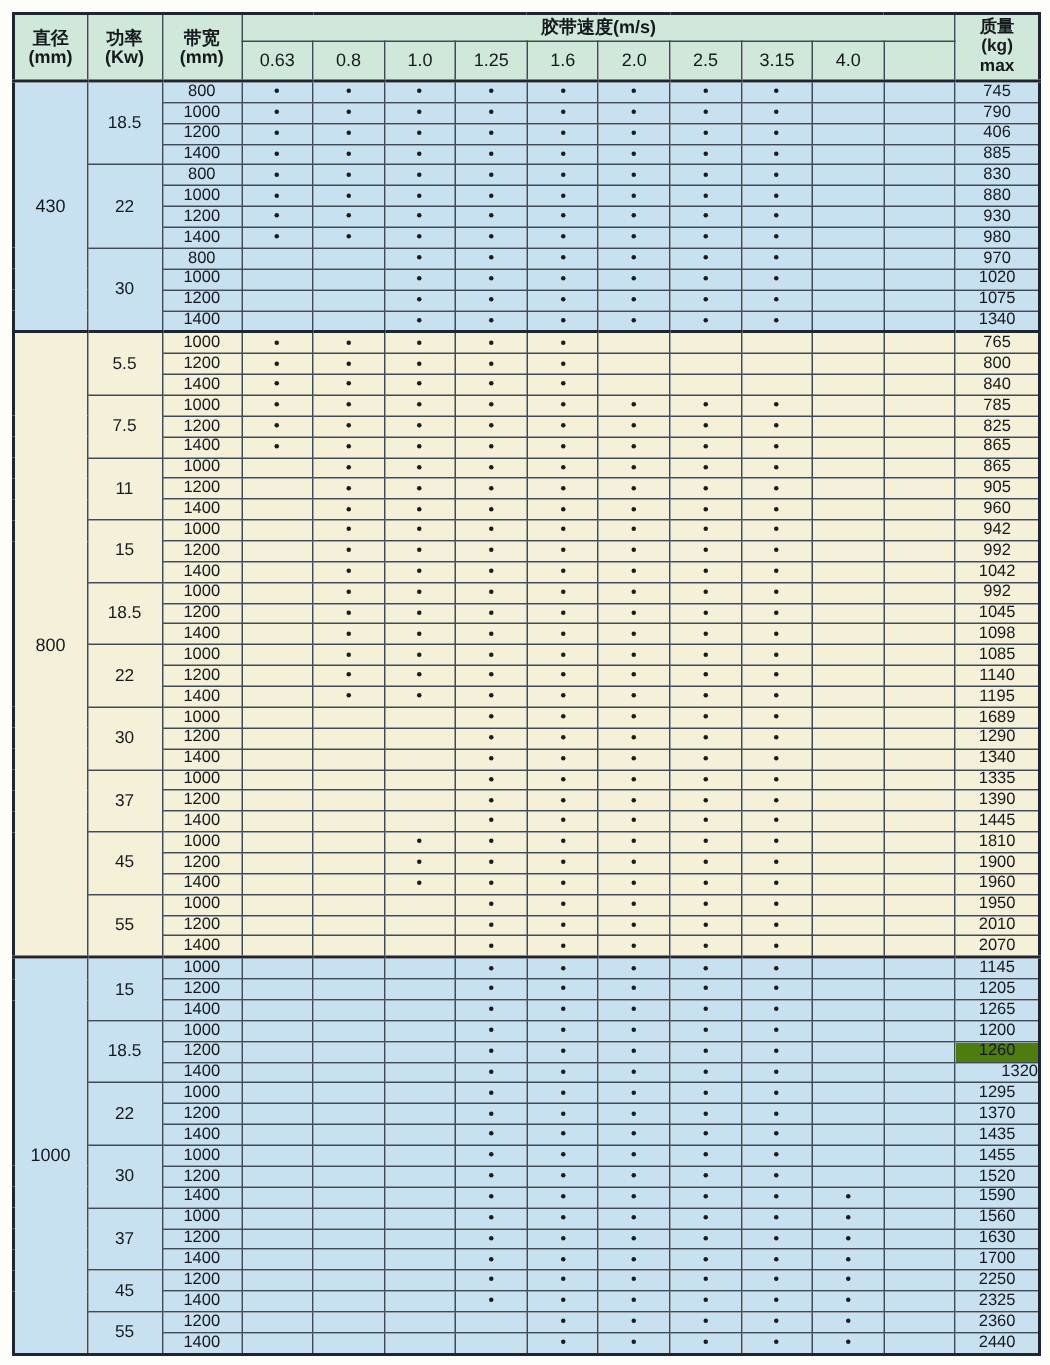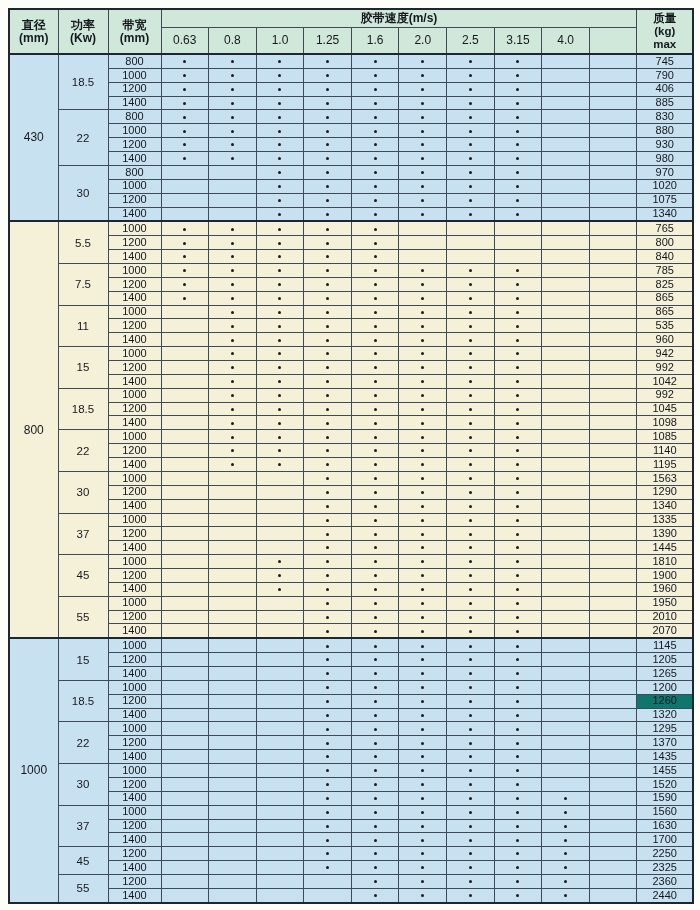--- a/index.html
+++ b/index.html
@@ -366,21 +366,21 @@
           <td class="sp" style="background: rgb(245, 240, 216);"></td>
           <td class="sp" style="background: rgb(245, 240, 216);"><span class="dot"></span></td>
           <td class="sp" style="background: rgb(245, 240, 216);"><span class="dot"></span></td>
           <td class="sp" style="background: rgb(245, 240, 216);"><span class="dot"></span></td>
           <td class="sp" style="background: rgb(245, 240, 216);"><span class="dot"></span></td>
           <td class="sp" style="background: rgb(245, 240, 216);"><span class="dot"></span></td>
           <td class="sp" style="background: rgb(245, 240, 216);"><span class="dot"></span></td>
           <td class="sp" style="background: rgb(245, 240, 216);"><span class="dot"></span></td>
           <td class="sp" style="background: rgb(245, 240, 216);"></td>
           <td class="sp" style="background: rgb(245, 240, 216);"></td>
-          <td class="mass" style="background: rgb(245, 240, 216);">535</td>
+          <td class="mass" style="background: rgb(245, 240, 216);">905</td>
         </tr>
         <tr>
           <td class="bw" style="background: rgb(245, 240, 216);">1400</td>
           <td class="sp" style="background: rgb(245, 240, 216);"></td>
           <td class="sp" style="background: rgb(245, 240, 216);"><span class="dot"></span></td>
           <td class="sp" style="background: rgb(245, 240, 216);"><span class="dot"></span></td>
           <td class="sp" style="background: rgb(245, 240, 216);"><span class="dot"></span></td>
           <td class="sp" style="background: rgb(245, 240, 216);"><span class="dot"></span></td>
           <td class="sp" style="background: rgb(245, 240, 216);"><span class="dot"></span></td>
           <td class="sp" style="background: rgb(245, 240, 216);"><span class="dot"></span></td>
@@ -524,21 +524,21 @@
           <td class="sp" style="background: rgb(245, 240, 216);"></td>
           <td class="sp" style="background: rgb(245, 240, 216);"></td>
           <td class="sp" style="background: rgb(245, 240, 216);"></td>
           <td class="sp" style="background: rgb(245, 240, 216);"><span class="dot"></span></td>
           <td class="sp" style="background: rgb(245, 240, 216);"><span class="dot"></span></td>
           <td class="sp" style="background: rgb(245, 240, 216);"><span class="dot"></span></td>
           <td class="sp" style="background: rgb(245, 240, 216);"><span class="dot"></span></td>
           <td class="sp" style="background: rgb(245, 240, 216);"><span class="dot"></span></td>
           <td class="sp" style="background: rgb(245, 240, 216);"></td>
           <td class="sp" style="background: rgb(245, 240, 216);"></td>
-          <td class="mass" style="background: rgb(245, 240, 216);">1563</td>
+          <td class="mass" style="background: rgb(245, 240, 216);">1689</td>
         </tr>
         <tr>
           <td class="bw" style="background: rgb(245, 240, 216);">1200</td>
           <td class="sp" style="background: rgb(245, 240, 216);"></td>
           <td class="sp" style="background: rgb(245, 240, 216);"></td>
           <td class="sp" style="background: rgb(245, 240, 216);"></td>
           <td class="sp" style="background: rgb(245, 240, 216);"><span class="dot"></span></td>
           <td class="sp" style="background: rgb(245, 240, 216);"><span class="dot"></span></td>
           <td class="sp" style="background: rgb(245, 240, 216);"><span class="dot"></span></td>
           <td class="sp" style="background: rgb(245, 240, 216);"><span class="dot"></span></td>
@@ -754,35 +754,35 @@
           <td class="sp" style="background: rgb(200, 225, 241);"></td>
           <td class="sp" style="background: rgb(200, 225, 241);"></td>
           <td class="sp" style="background: rgb(200, 225, 241);"></td>
           <td class="sp" style="background: rgb(200, 225, 241);"><span class="dot"></span></td>
           <td class="sp" style="background: rgb(200, 225, 241);"><span class="dot"></span></td>
           <td class="sp" style="background: rgb(200, 225, 241);"><span class="dot"></span></td>
           <td class="sp" style="background: rgb(200, 225, 241);"><span class="dot"></span></td>
           <td class="sp" style="background: rgb(200, 225, 241);"><span class="dot"></span></td>
           <td class="sp" style="background: rgb(200, 225, 241);"></td>
           <td class="sp" style="background: rgb(200, 225, 241);"></td>
-          <td class="mass" style="background: #0f766e;">1260</td>
+          <td class="mass" style="background: #4d7c0f;">1260</td>
         </tr>
         <tr>
           <td class="bw" style="background: rgb(200, 225, 241);">1400</td>
           <td class="sp" style="background: rgb(200, 225, 241);"></td>
           <td class="sp" style="background: rgb(200, 225, 241);"></td>
           <td class="sp" style="background: rgb(200, 225, 241);"></td>
           <td class="sp" style="background: rgb(200, 225, 241);"><span class="dot"></span></td>
           <td class="sp" style="background: rgb(200, 225, 241);"><span class="dot"></span></td>
           <td class="sp" style="background: rgb(200, 225, 241);"><span class="dot"></span></td>
           <td class="sp" style="background: rgb(200, 225, 241);"><span class="dot"></span></td>
           <td class="sp" style="background: rgb(200, 225, 241);"><span class="dot"></span></td>
           <td class="sp" style="background: rgb(200, 225, 241);"></td>
           <td class="sp" style="background: rgb(200, 225, 241);"></td>
-          <td class="mass" style="background: rgb(200, 225, 241);">1320</td>
+          <td class="mass" style="background: rgb(200, 225, 241); text-align: right;">1320</td>
         </tr>
         <tr>
           <td class="pw" rowspan="3" style="background: rgb(200, 225, 241);">22</td>
           <td class="bw" style="background: rgb(200, 225, 241);">1000</td>
           <td class="sp" style="background: rgb(200, 225, 241);"></td>
           <td class="sp" style="background: rgb(200, 225, 241);"></td>
           <td class="sp" style="background: rgb(200, 225, 241);"></td>
           <td class="sp" style="background: rgb(200, 225, 241);"><span class="dot"></span></td>
           <td class="sp" style="background: rgb(200, 225, 241);"><span class="dot"></span></td>
           <td class="sp" style="background: rgb(200, 225, 241);"><span class="dot"></span></td>

